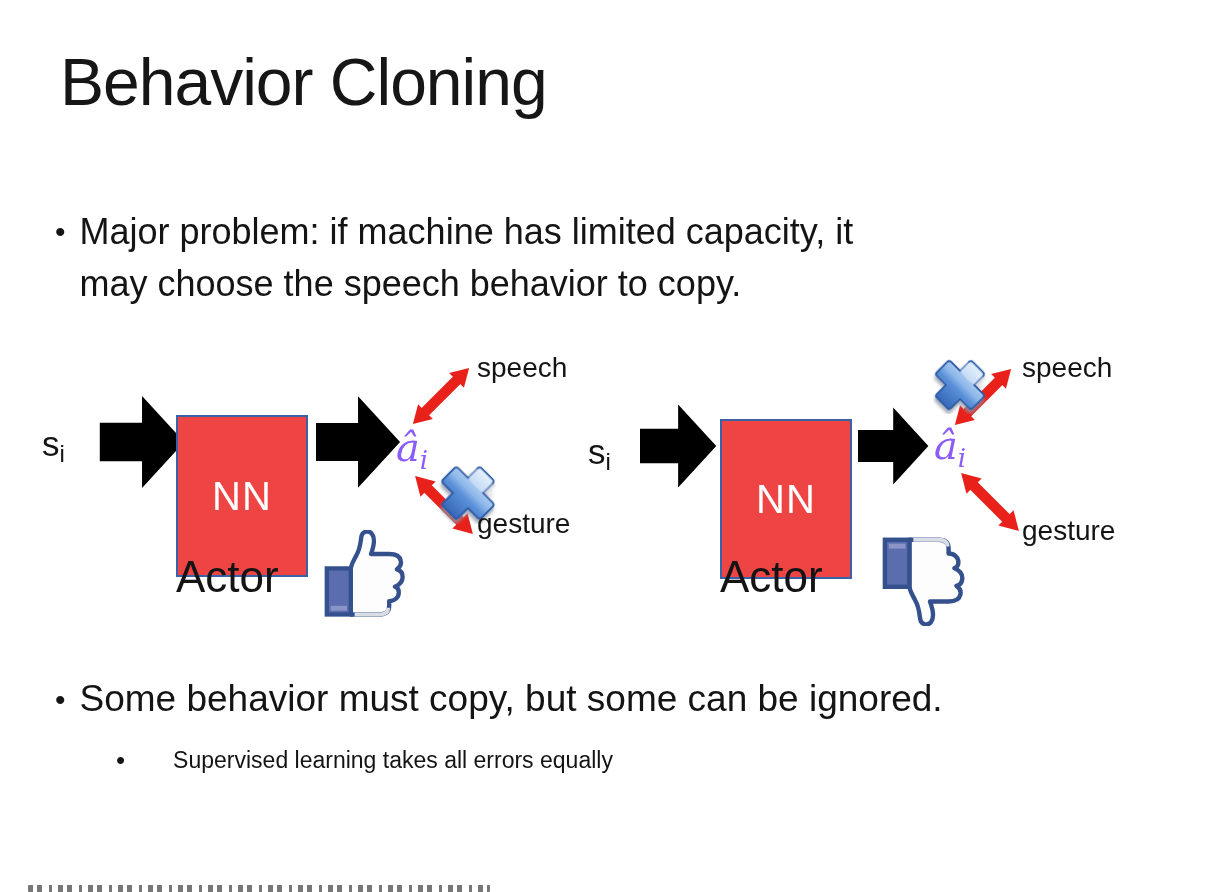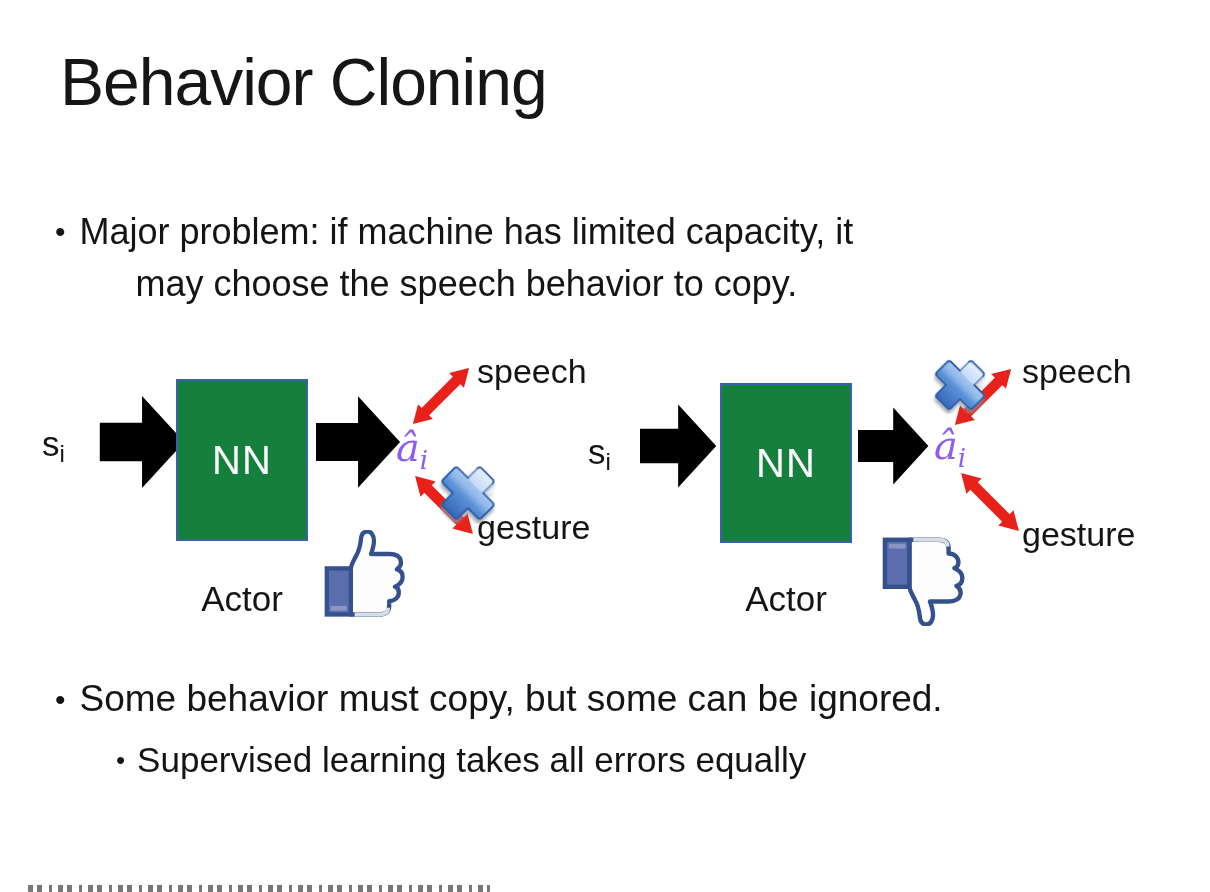--- a/index.html
+++ b/index.html
@@ -7,40 +7,41 @@
     position:relative;width:1164px;height:892px;background:#ffffff;
     font-family:"Liberation Sans",sans-serif;color:#141414;overflow:hidden;
   }
   .abs{position:absolute;}
   .title{
     left:60px;top:44px;font-size:66px;font-weight:300;letter-spacing:-1px;color:#161616;
     white-space:nowrap;
   }
   .bullet-row{display:flex;align-items:flex-start;}
   .bdot{font-size:30px;line-height:52px;margin-right:14px;}
-  .btext{font-size:36px;line-height:52px;text-align:center;}
+  .btext{font-size:36px;line-height:52px;}
   .btext .bline{white-space:nowrap;}
   .bullet1{left:55px;top:206px;}
   .bullet2{left:55px;top:674px;}
   .bullet2 .btext{font-size:37px;line-height:50px;white-space:nowrap;}
   .bullet3{left:116px;top:736px;}
   .bullet3 .bdot{font-size:26px;line-height:48px;margin-right:12px;}
-  .bullet3 .btext{font-size:35px;line-height:48px;white-space:nowrap;}
+  .bullet3 .btext{font-size:23px;line-height:48px;white-space:nowrap;margin-left:36px;}
 
   .io-label{font-size:35px;white-space:nowrap;}
   .io-label sub{font-size:24px;vertical-align:-6px;}
   .nn-box{
-    background:#15803d;border:2px solid #3A62A8;display:flex;align-items:center;justify-content:center;
+    background:#ef4444;border:2px solid #3A62A8;display:flex;align-items:center;justify-content:center;
     box-sizing:border-box;
+    margin-top:36px;
   }
   .nn-label{color:#ffffff;font-size:40px;letter-spacing:1px;}
-  .actor-label{font-size:35px;text-align:center;white-space:nowrap;margin-top:27px;}
+  .actor-label{font-size:44px;text-align:left;white-space:nowrap;}
   .ahat{font-family:"DejaVu Serif",serif;font-style:italic;font-size:40px;color:#8b5cf6;white-space:nowrap;}
   .ahat sub{font-size:26px;vertical-align:-8px;}
-  .arrow-label{font-size:34px;white-space:nowrap;}
+  .arrow-label{font-size:28px;white-space:nowrap;}
   .flip-v{transform:scaleY(-1);}
   .icon{display:block;line-height:0;}
   .clip-strip{
     left:28px;top:885px;width:462px;height:7px;opacity:.8;border-radius:1px;
     background:repeating-linear-gradient(90deg,#555 0 5px,transparent 5px 9px,#555 9px 14px,transparent 14px 21px,#555 21px 24px,transparent 24px 30px);
   }
 </style>
 </head>
 <body>
 

